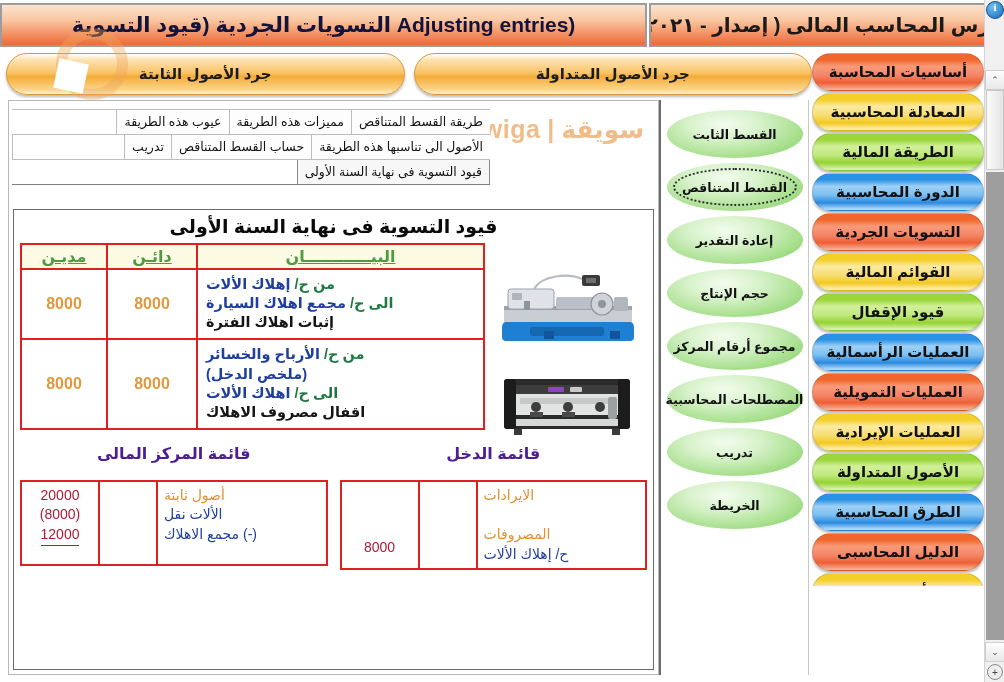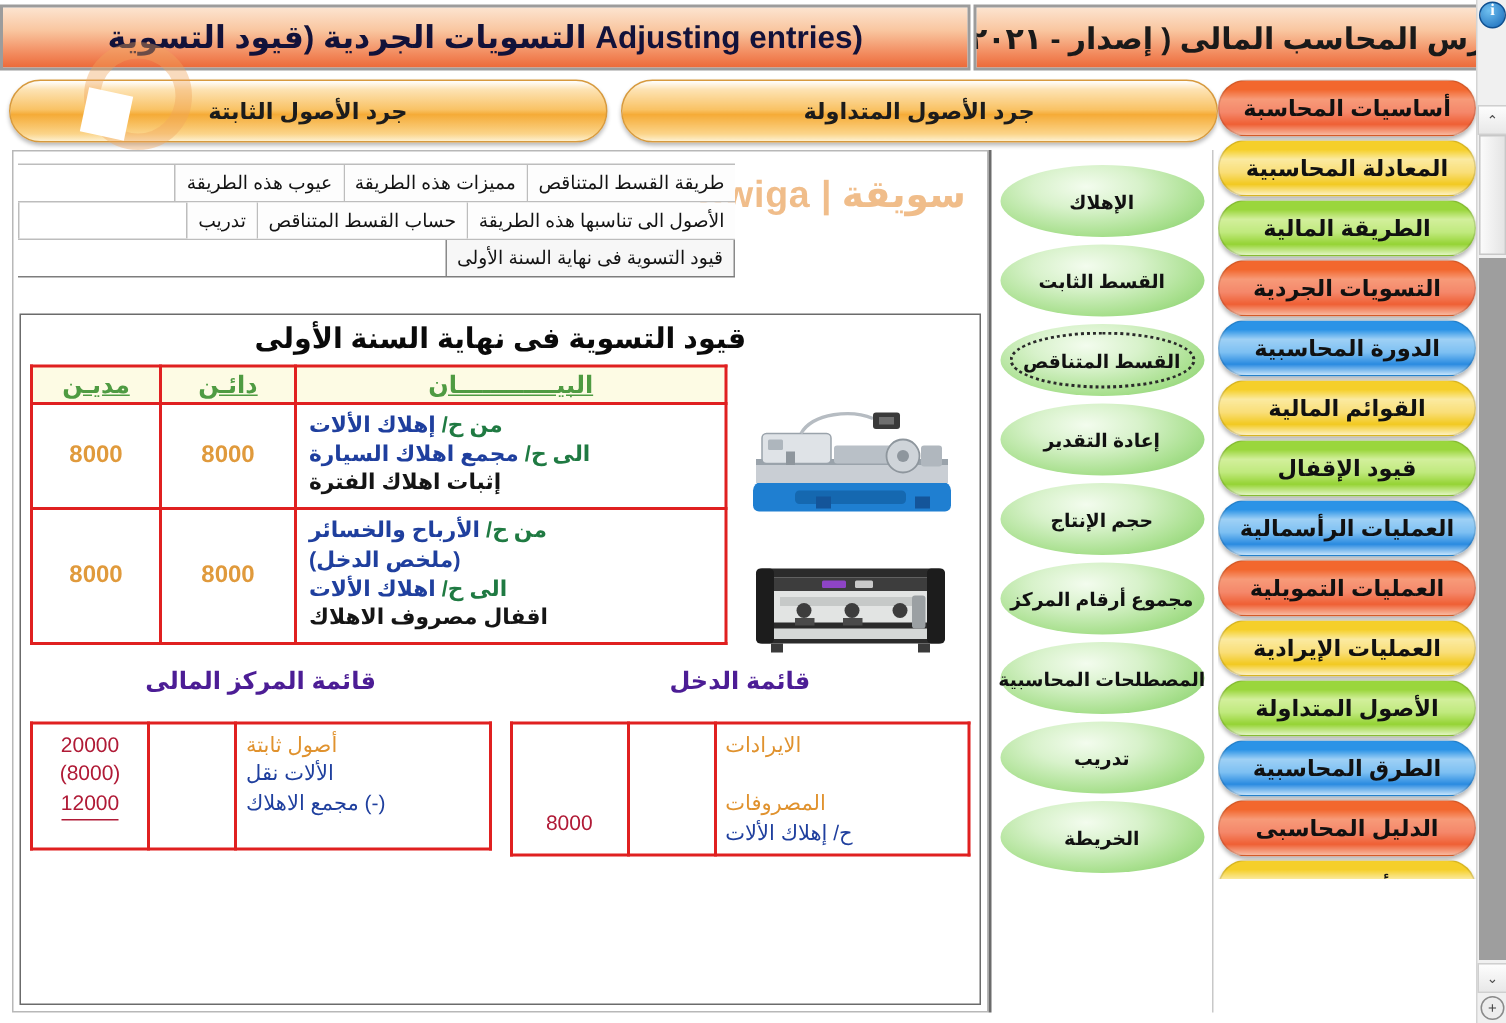--- a/index.html
+++ b/index.html
@@ -448,35 +448,34 @@
 
   <div class="tabrow">
     <div class="pill">جرد الأصول الثابتة</div>
     <div class="pill">جرد الأصول المتداولة</div>
   </div>
 
   <div class="sidebar">
     <div class="side-btn c-orange">أساسيات المحاسبة</div>
     <div class="side-btn c-yellow">المعادلة المحاسبية</div>
     <div class="side-btn c-green">الطريقة المالية</div>
+    <div class="side-btn c-blue">الدورة المحاسبية</div>
     <div class="side-btn c-orange">التسويات الجردية</div>
-    <div class="side-btn c-blue">الدورة المحاسبية</div>
     <div class="side-btn c-yellow">القوائم المالية</div>
     <div class="side-btn c-green">قيود الإقفال</div>
     <div class="side-btn c-blue">العمليات الرأسمالية</div>
     <div class="side-btn c-orange">العمليات التمويلية</div>
     <div class="side-btn c-yellow">العمليات الإيرادية</div>
     <div class="side-btn c-green">الأصول المتداولة</div>
     <div class="side-btn c-blue">الطرق المحاسبية</div>
     <div class="side-btn c-orange">الدليل المحاسبى</div>
     <div class="side-btn c-yellow">رأيك يهمنا</div>
   </div>
 
   <div class="ovalcol">
-    <div class="oval">الإهلاك</div>
     <div class="oval">القسط الثابت</div>
     <div class="oval selected">القسط المتناقص</div>
     <div class="oval">إعادة التقدير</div>
     <div class="oval">حجم الإنتاج</div>
     <div class="oval">مجموع أرقام المركز</div>
     <div class="oval">المصطلحات المحاسبية</div>
     <div class="oval">تدريب</div>
     <div class="oval">الخريطة</div>
   </div>
 

